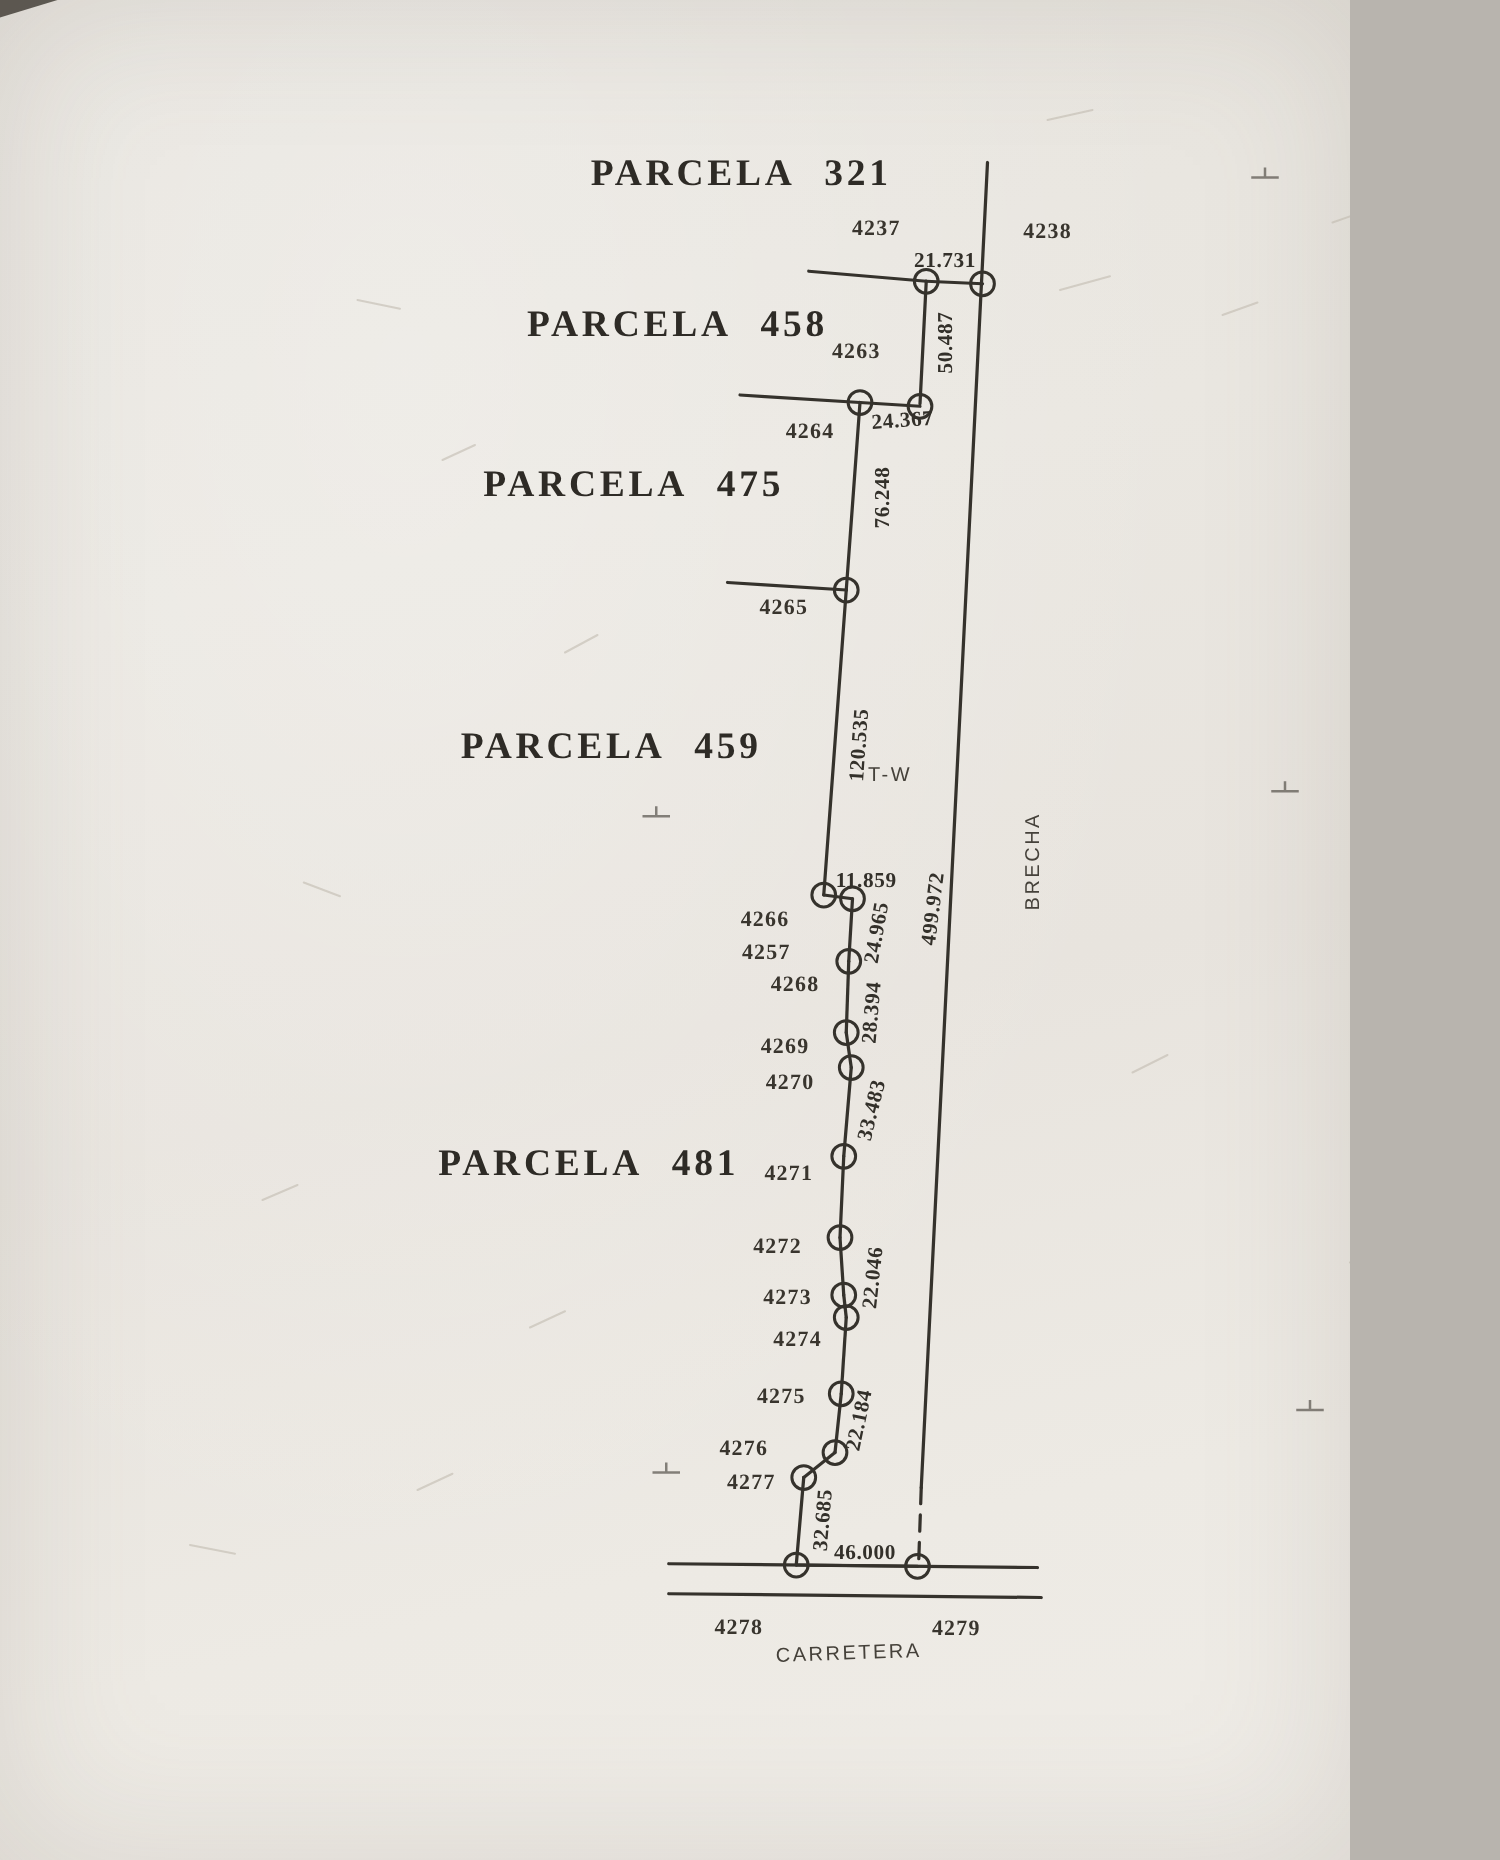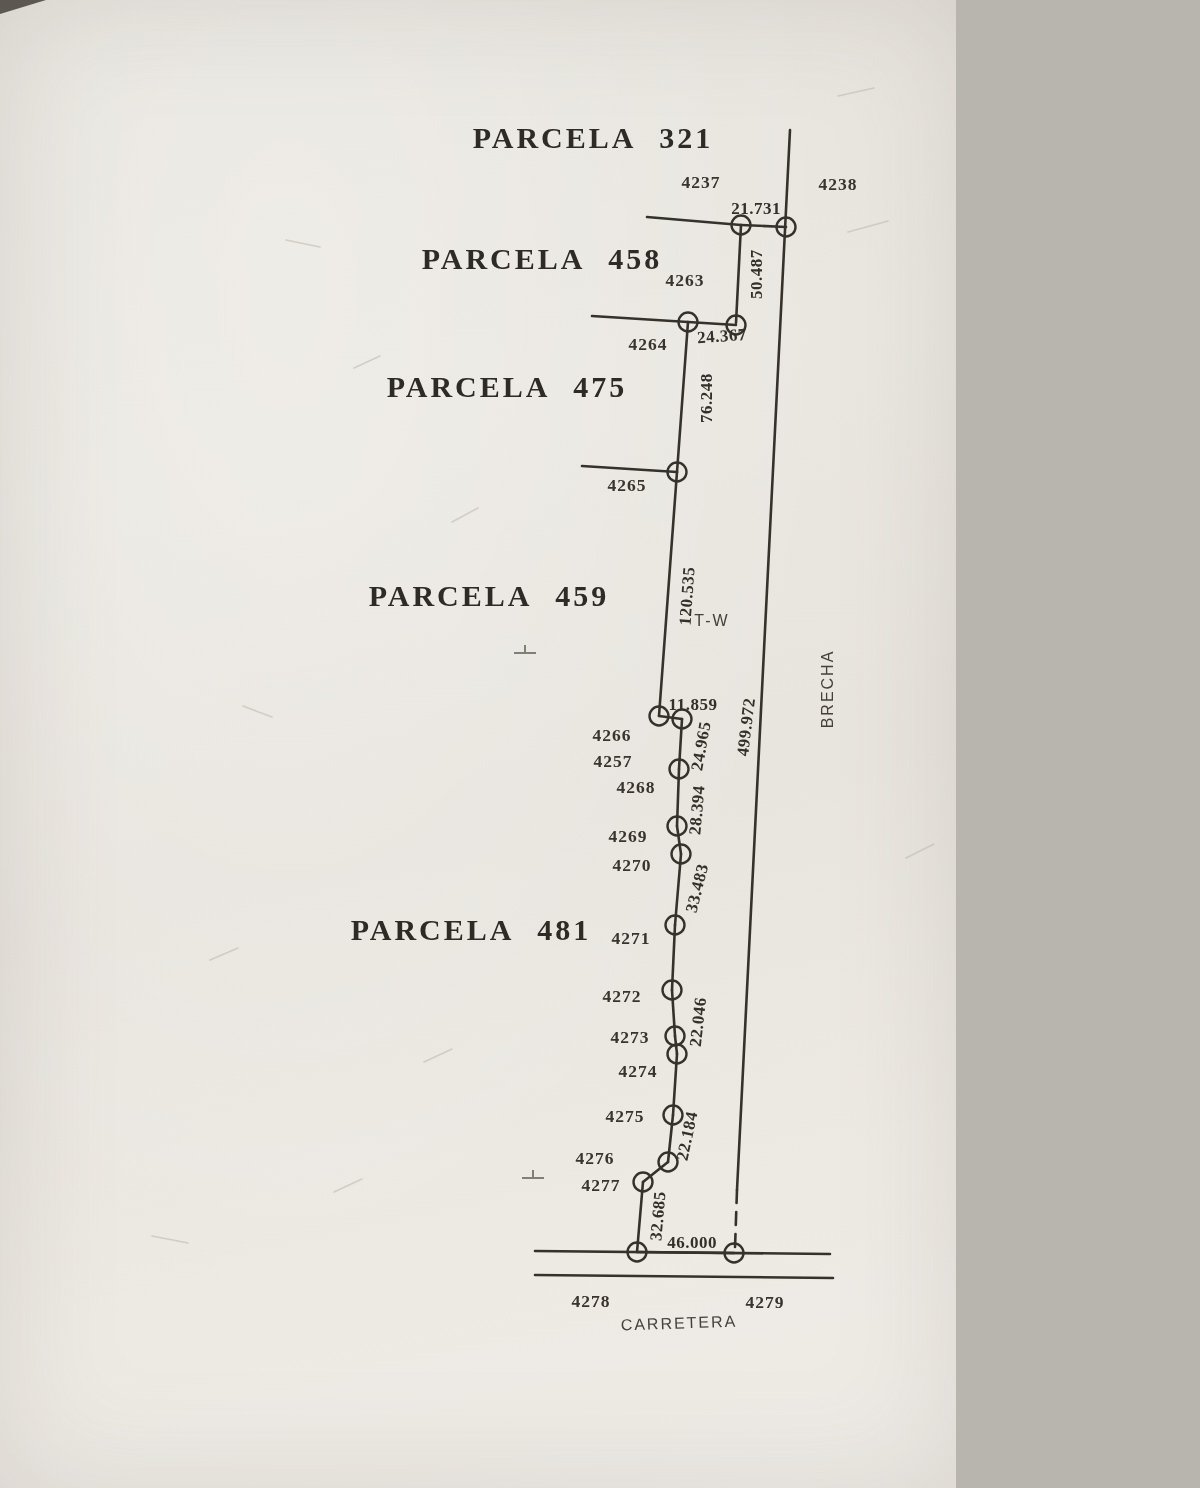--- a/index.html
+++ b/index.html
@@ -2,21 +2,21 @@
 <html><head>
 <meta charset="utf-8">
 <style>
   html,body{margin:0;padding:0;}
   body{
     width:1200px;height:1488px;
     background:#b8b4ae;
     font-family:"Liberation Sans",sans-serif;
   }
   .page{
-    position:relative;width:956px;height:1488px;overflow:hidden;
+    position:relative;width:1080px;height:1488px;overflow:hidden;
     background:
       radial-gradient(ellipse at 30% 20%, rgba(255,255,255,.25), rgba(0,0,0,0) 60%),
       linear-gradient(168deg,#e7e4de 0%,#eae7e1 30%,#e8e4de 55%,#edeae4 80%,#efece7 100%);
     box-shadow:inset 0 0 120px rgba(120,112,98,.18);
   }
   .page svg{display:block;filter:blur(.25px);}
   .ink-line{stroke:#35322c;stroke-width:2.6;stroke-linecap:round;fill:none;}
   .dashed{stroke-dasharray:13 9;}
   .station{fill:none;stroke:#35322c;stroke-width:2.4;}
   .scratch{stroke:#bdb7ab;stroke-width:1.6;opacity:.55;stroke-linecap:round;}

